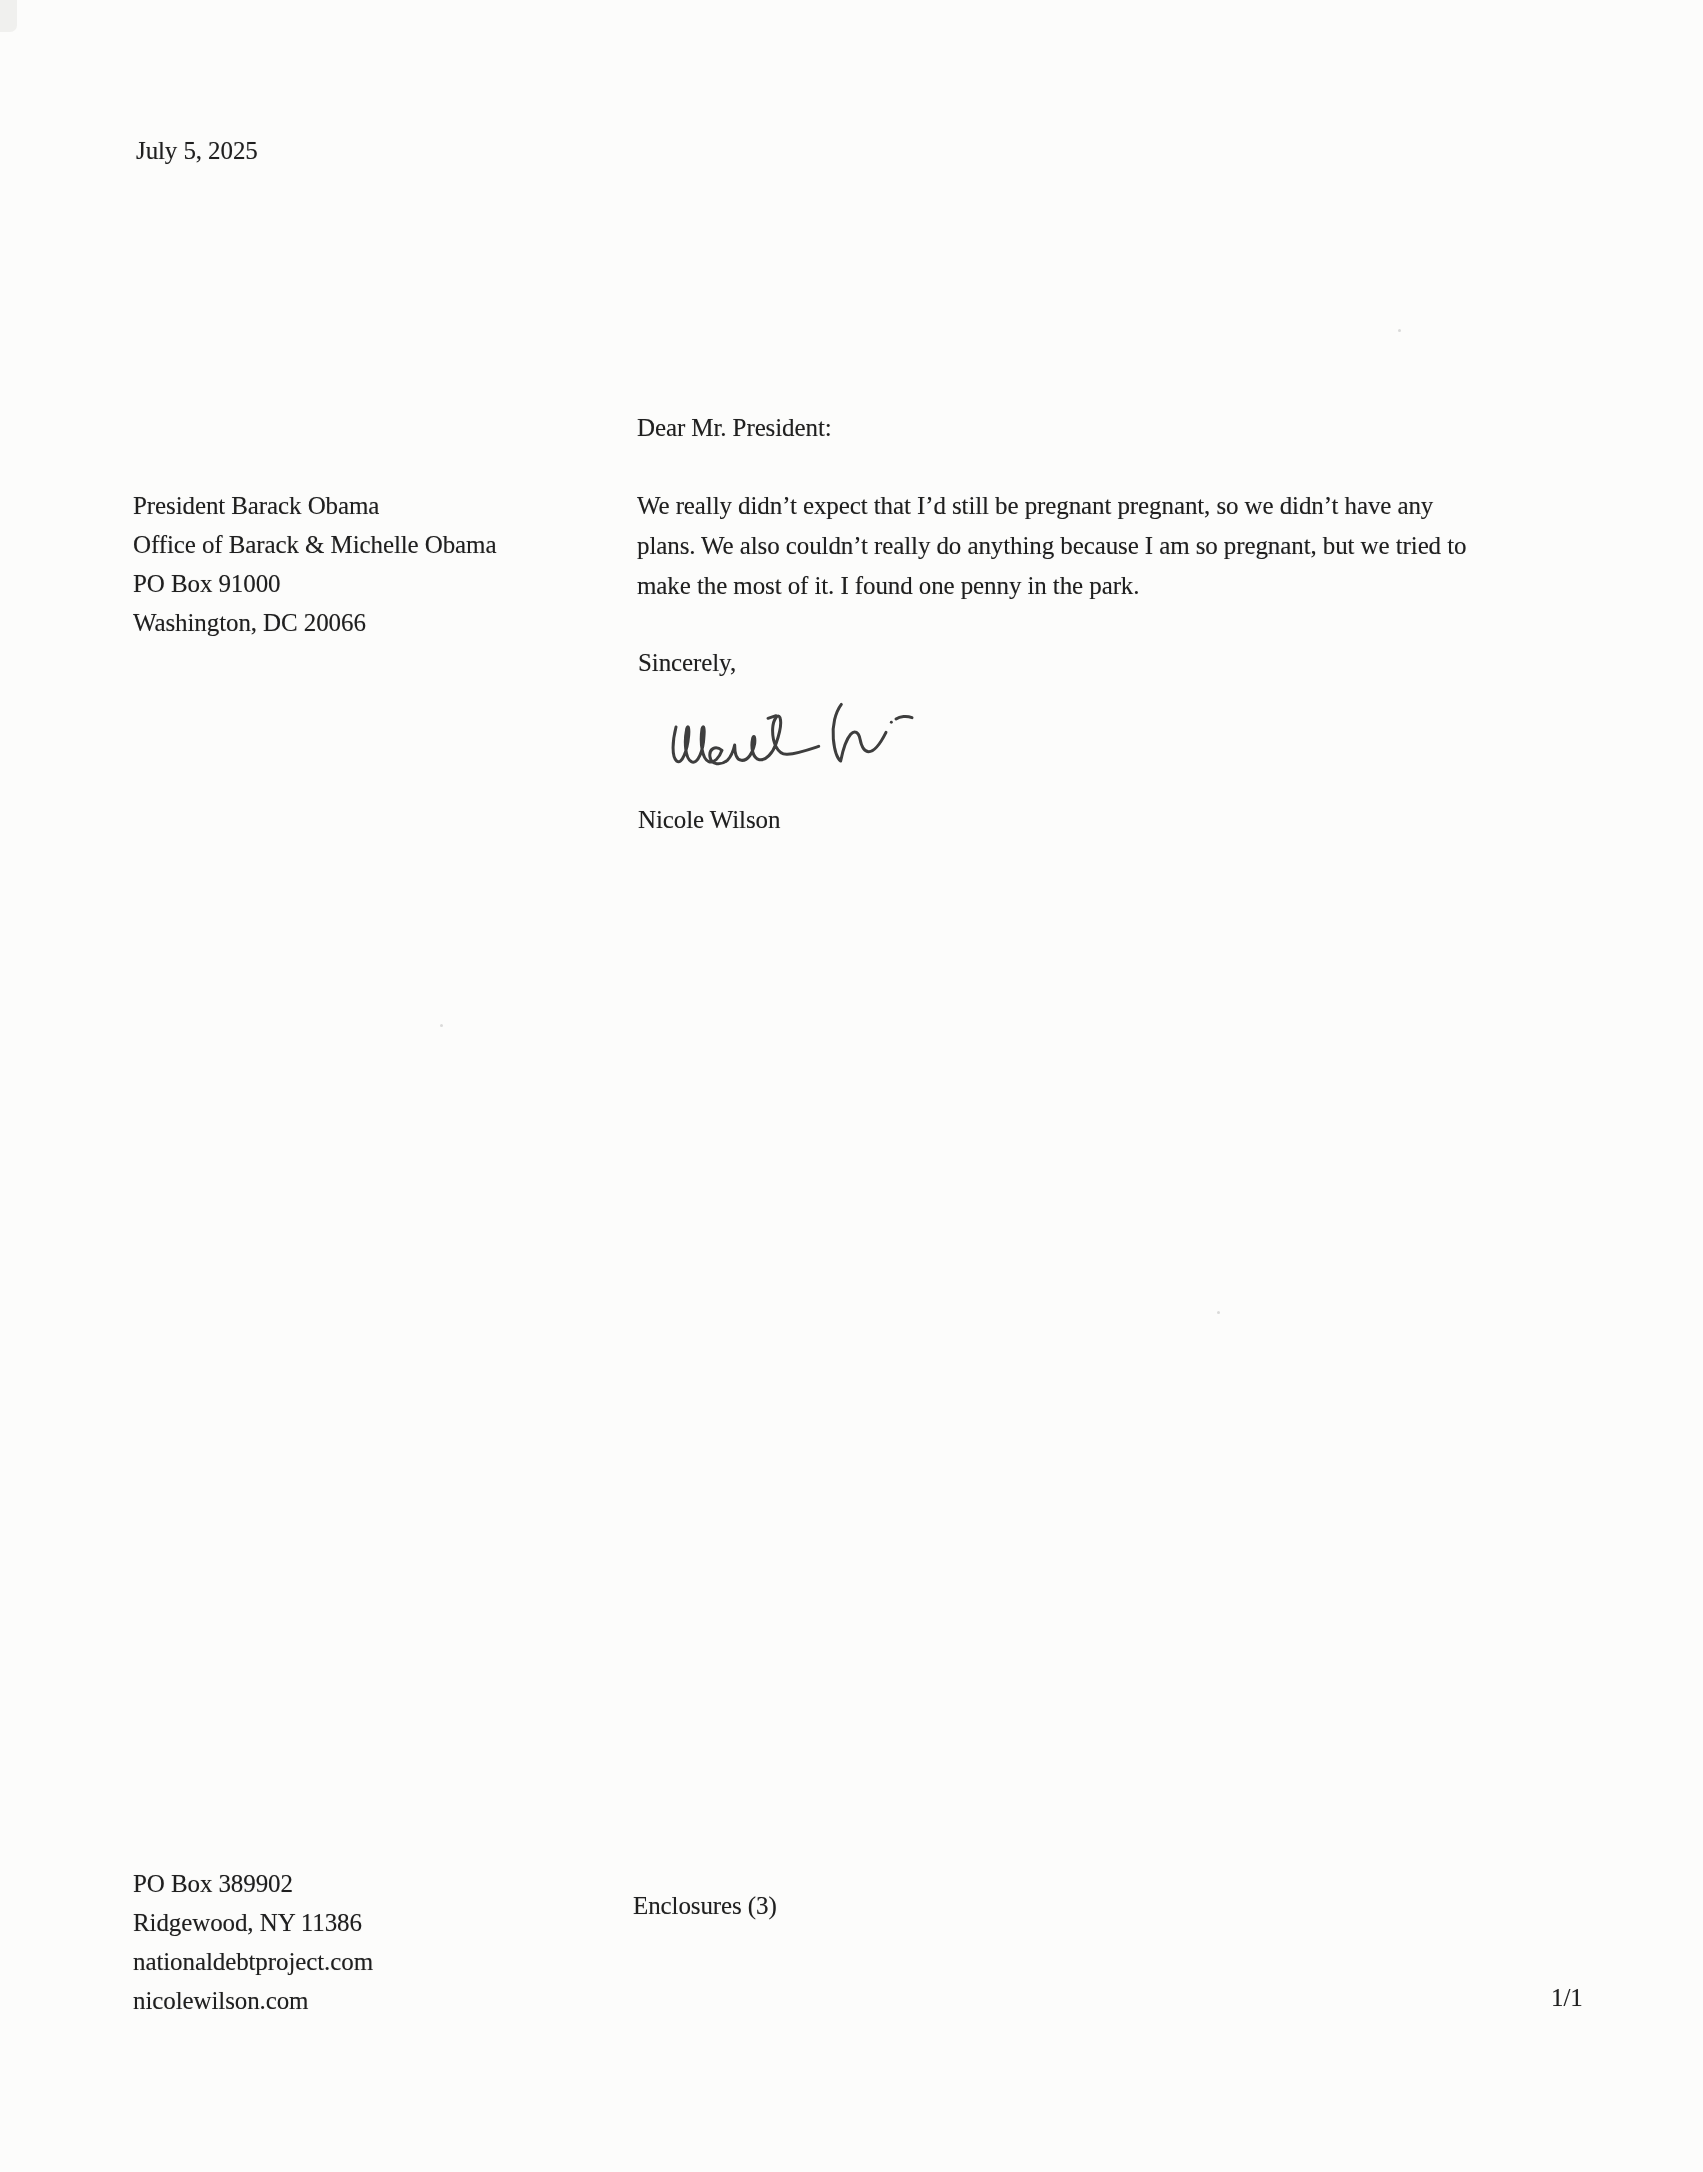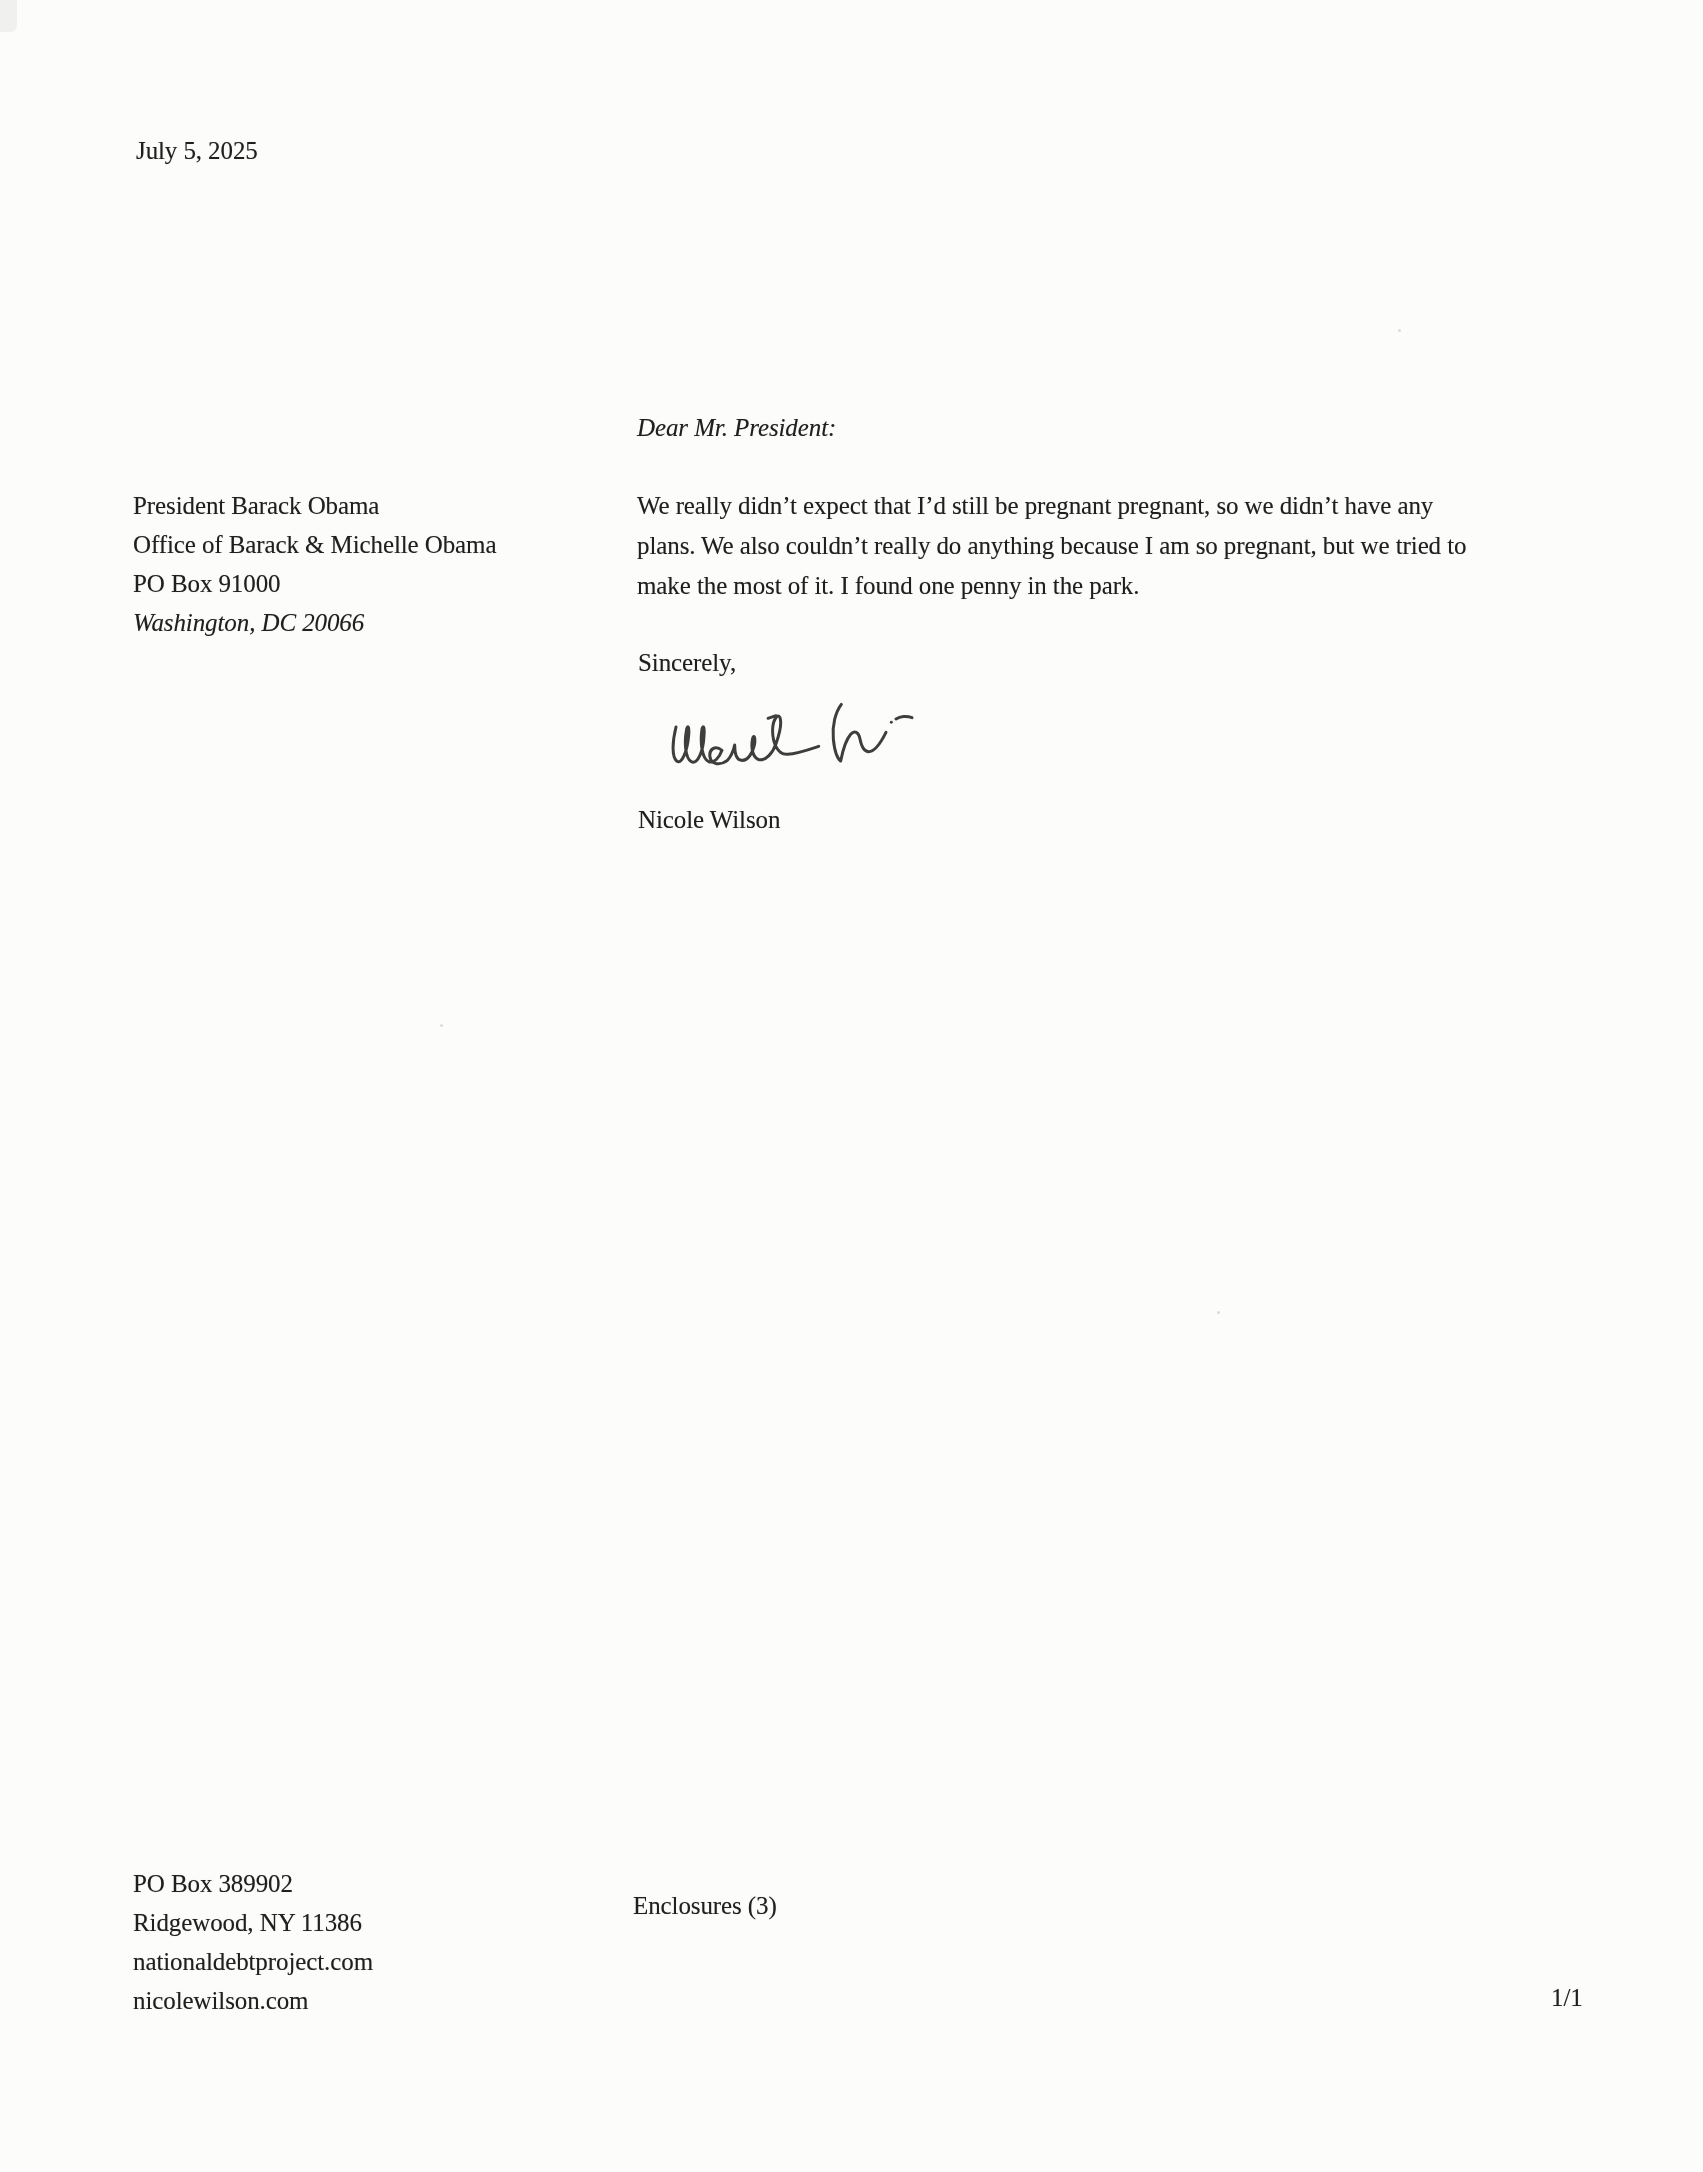--- a/index.html
+++ b/index.html
@@ -53,27 +53,27 @@
 </head>
 <body>
 
 <div class="page">
 
   <div class="corner-shade"></div>
 
   <div class="line" style="left:136px; top:135px;">July 5, 2025</div>
 
 
-  <div class="line" style="left:637px; top:412px;font-style:italic;">Dear Mr. President:</div>
+  <div class="line" style="left:637px; top:412px;">Dear Mr. President:</div>
 
   <div>
     <div class="line" style="left:133px; top:490px;">President Barack Obama</div>
     <div class="line" style="left:133px; top:529px;">Office of Barack &amp; Michelle Obama</div>
     <div class="line" style="left:133px; top:568px;">PO Box 91000</div>
-    <div class="line" style="left:133px; top:607px;font-style:italic;">Washington, DC 20066</div>
+    <div class="line" style="left:133px; top:607px;">Washington, DC 20066</div>
   </div>
 
   <div>
     <div class="line" style="left:637px; top:490px;">We really didn’t expect that I’d still be pregnant pregnant, so we didn’t have any</div>
     <div class="line" style="left:637px; top:530px;">plans. We also couldn’t really do anything because I am so pregnant, but we tried to</div>
     <div class="line" style="left:637px; top:570px;">make the most of it. I found one penny in the park.</div>
   </div>
 
   <div class="line" style="left:638px; top:647px;">Sincerely,</div>
 

